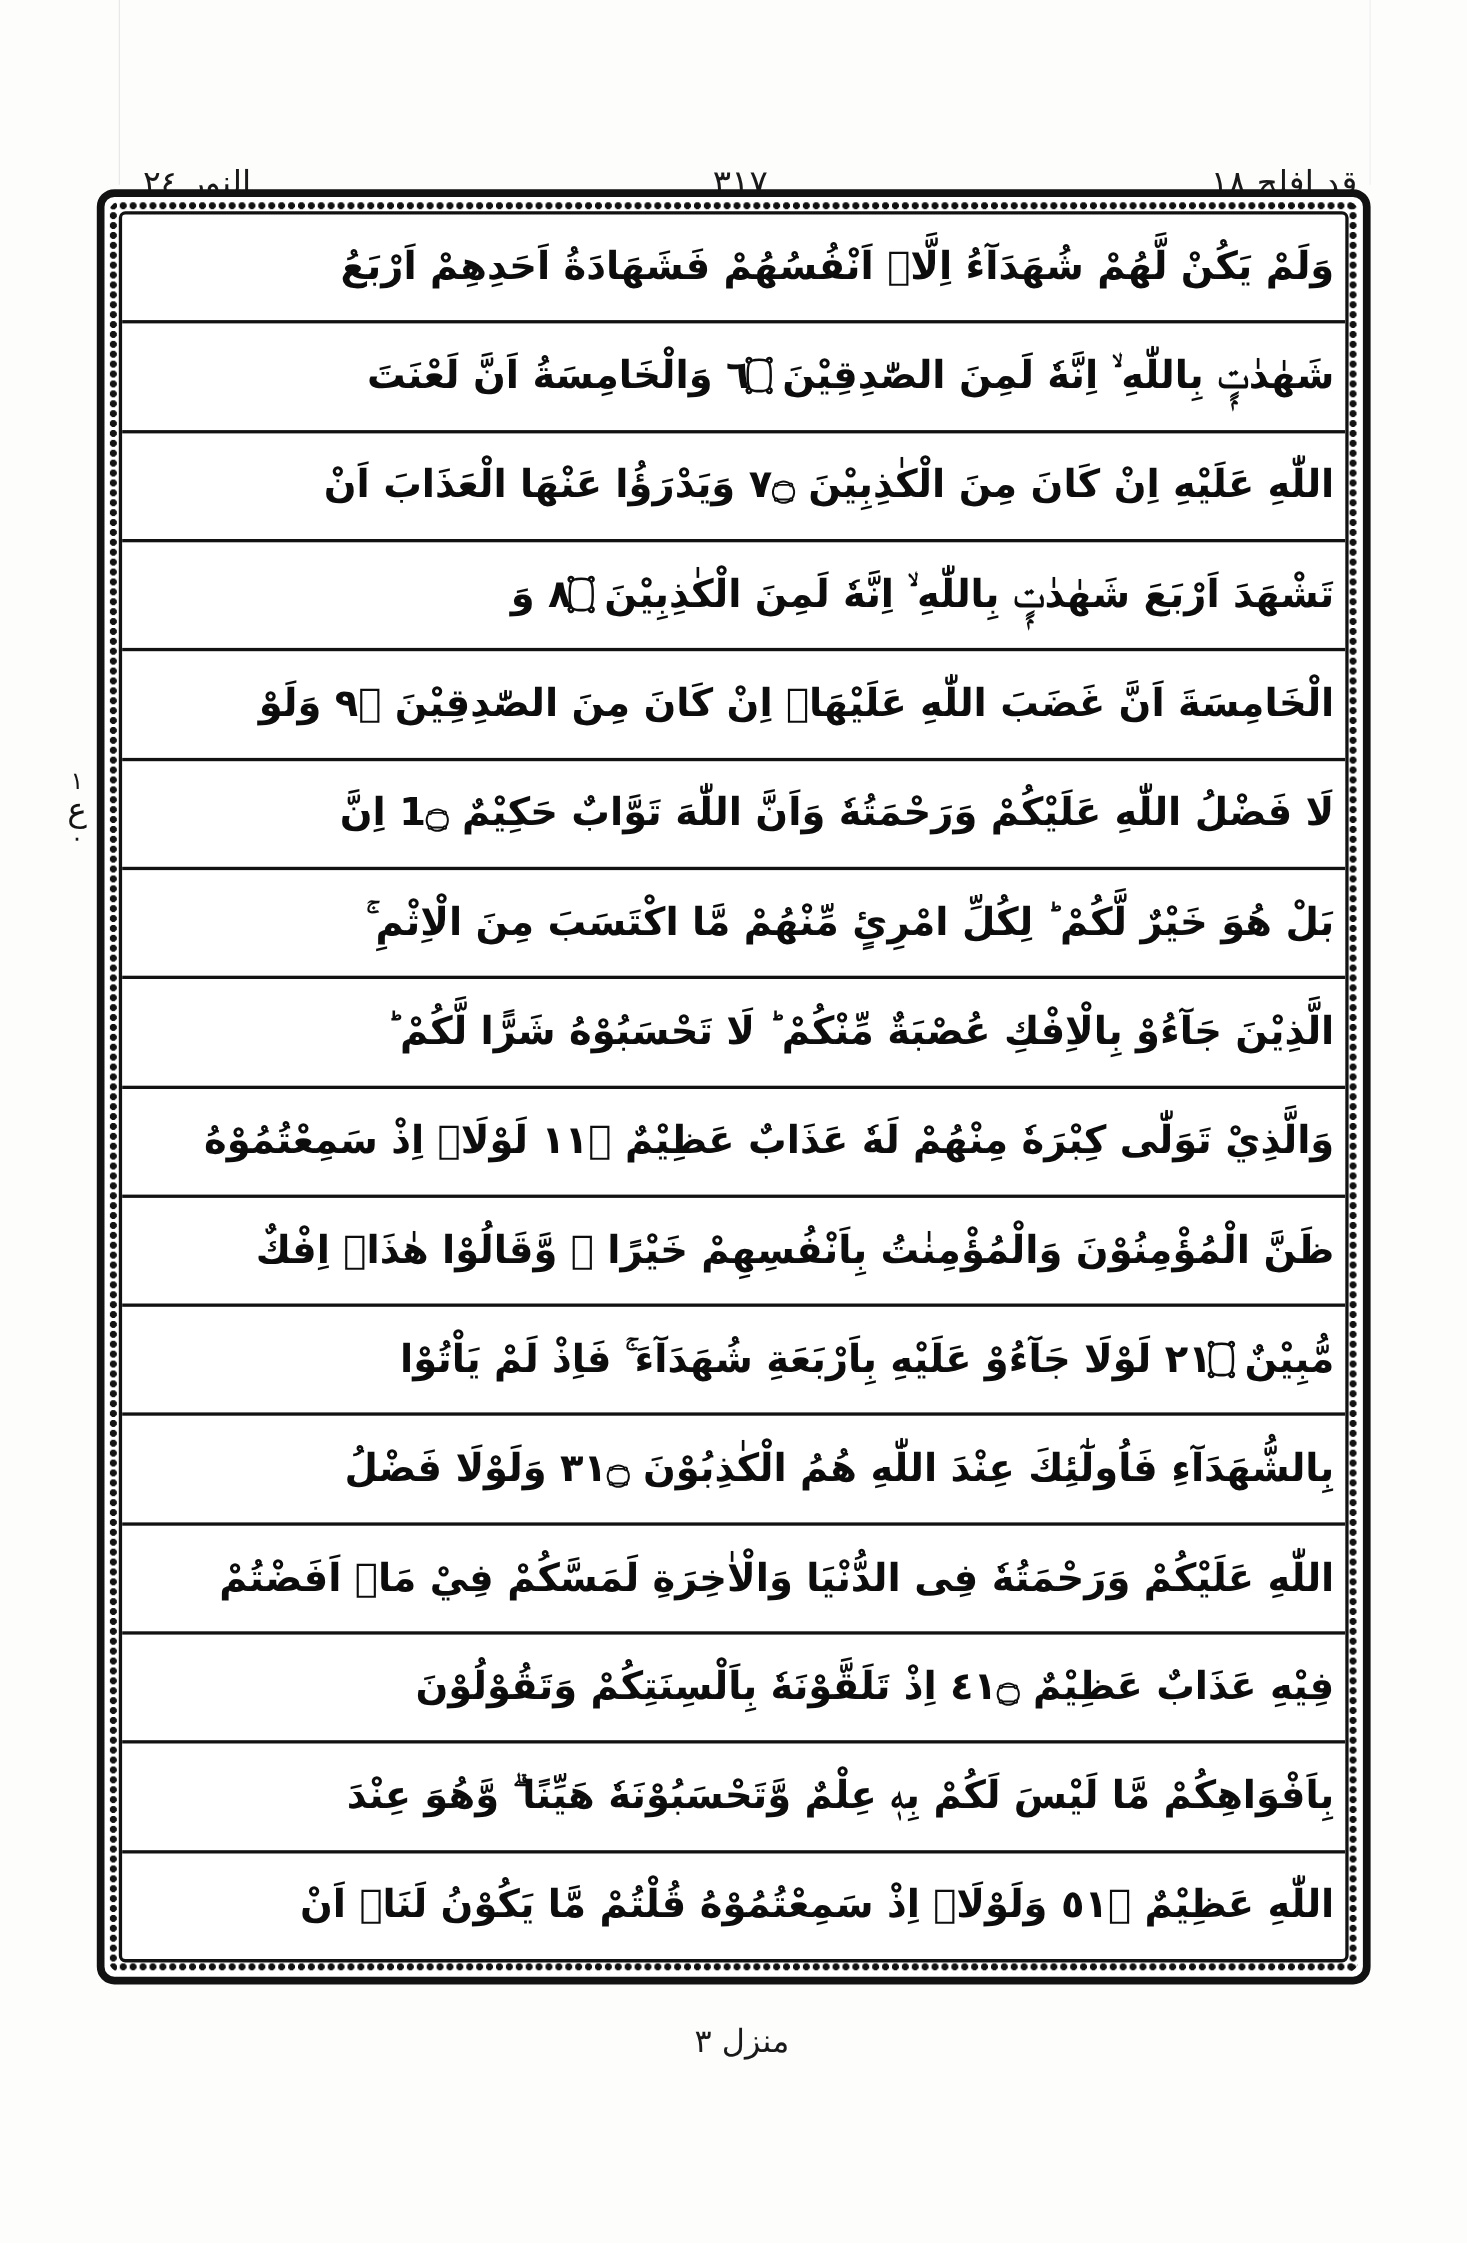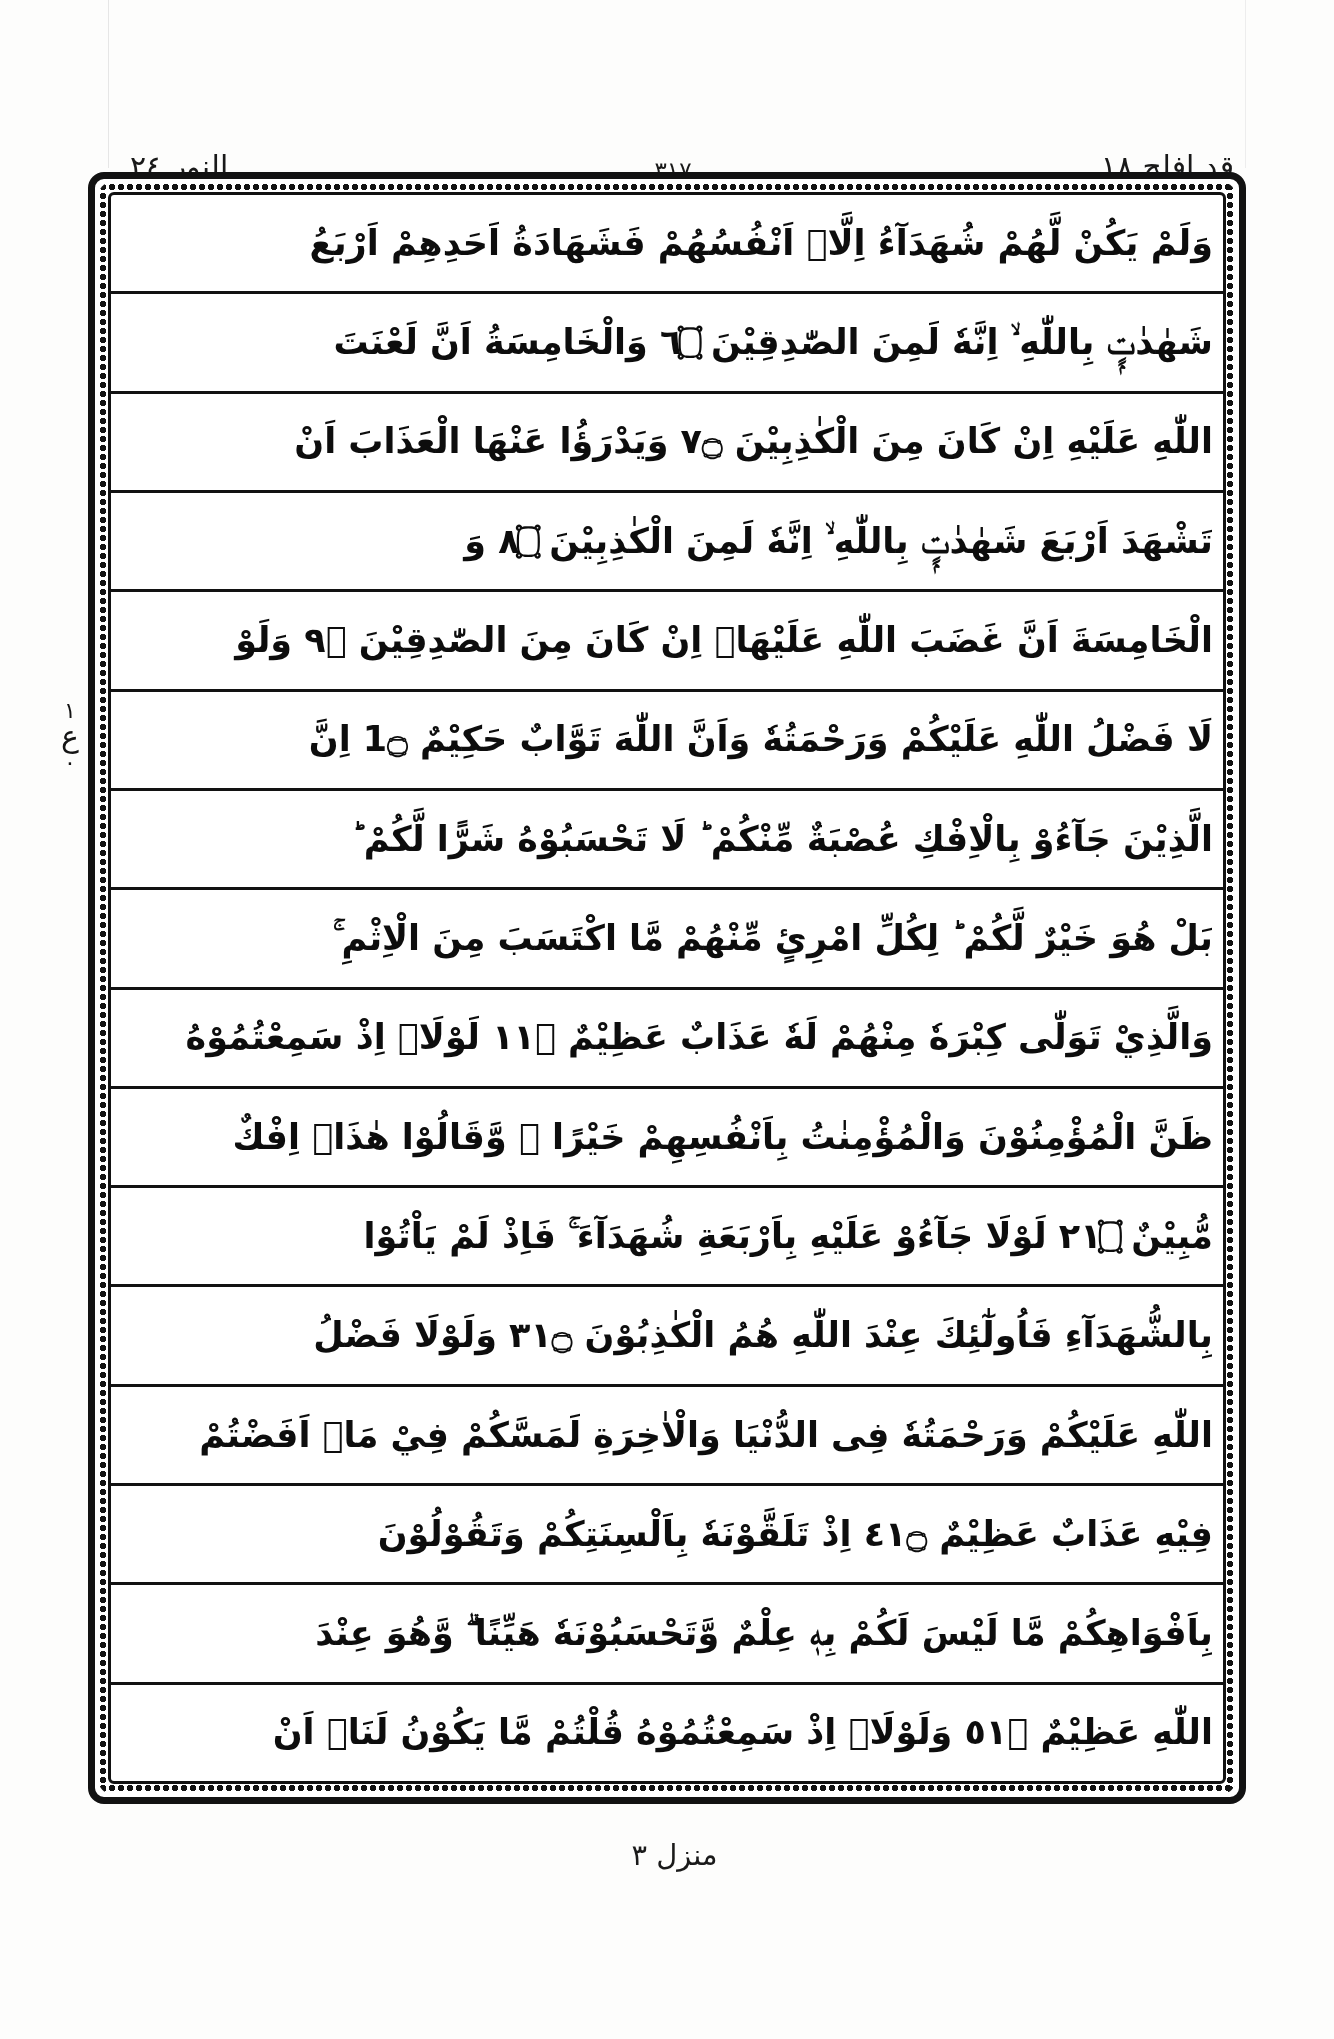--- a/index.html
+++ b/index.html
@@ -46,21 +46,21 @@
     position: absolute;
     bottom: 0;
     font-family: "DejaVu Sans", sans-serif;
     font-size: 30px;
     color: #191919;
     direction: rtl;
     white-space: nowrap;
     line-height: 1;
   }
   .hdr-left  { left: 30px; }
-  .hdr-center{ left: 50%; transform: translateX(-50%); font-size: 23px; letter-spacing: 1px;}
+  .hdr-center{ left: 50%; transform: translateX(-50%); font-size: 31px; letter-spacing: 1px;}
   .hdr-right { right: 12px; }
 
   
   .frame-outer {
     position: absolute;
     left: 88px;
     top: 172px;
     width: 1158px;
     height: 1632px;
     border: 7px solid #121212;
@@ -196,24 +196,24 @@
         <div class="line">
           <div class="ayah-text">تَشْهَدَ اَرْبَعَ شَهٰدٰتٍۭ بِاللّٰهِ ۙ اِنَّهٗ لَمِنَ الْكٰذِبِيْنَ ۝٨ وَ</div>
         </div>
         <div class="line">
           <div class="ayah-text">الْخَامِسَةَ اَنَّ غَضَبَ اللّٰهِ عَلَيْهَاۤ اِنْ كَانَ مِنَ الصّٰدِقِيْنَ ۝٩ وَلَوْ</div>
         </div>
         <div class="line">
           <div class="ayah-text">لَا فَضْلُ اللّٰهِ عَلَيْكُمْ وَرَحْمَتُهٗ وَاَنَّ اللّٰهَ تَوَّابٌ حَكِيْمٌ ۝1 اِنَّ</div>
         </div>
         <div class="line">
+          <div class="ayah-text">بَلْ هُوَ خَيْرٌ لَّكُمْ ؕ لِكُلِّ امْرِئٍ مِّنْهُمْ مَّا اكْتَسَبَ مِنَ الْاِثْمِ ۚ</div>
+        </div>
+        <div class="line">
           <div class="ayah-text">الَّذِيْنَ جَآءُوْ بِالْاِفْكِ عُصْبَةٌ مِّنْكُمْ ؕ لَا تَحْسَبُوْهُ شَرًّا لَّكُمْ ؕ</div>
-        </div>
-        <div class="line">
-          <div class="ayah-text">بَلْ هُوَ خَيْرٌ لَّكُمْ ؕ لِكُلِّ امْرِئٍ مِّنْهُمْ مَّا اكْتَسَبَ مِنَ الْاِثْمِ ۚ</div>
         </div>
         <div class="line">
           <div class="ayah-text">وَالَّذِيْ تَوَلّٰى كِبْرَهٗ مِنْهُمْ لَهٗ عَذَابٌ عَظِيْمٌ ۝١١ لَوْلَاۤ اِذْ سَمِعْتُمُوْهُ</div>
         </div>
         <div class="line">
           <div class="ayah-text">ظَنَّ الْمُؤْمِنُوْنَ وَالْمُؤْمِنٰتُ بِاَنْفُسِهِمْ خَيْرًا ۙ وَّقَالُوْا هٰذَاۤ اِفْكٌ</div>
         </div>
         <div class="line">
           <div class="ayah-text">مُّبِيْنٌ ۝١٢ لَوْلَا جَآءُوْ عَلَيْهِ بِاَرْبَعَةِ شُهَدَآءَ ۚ فَاِذْ لَمْ يَاْتُوْا</div>
         </div>

